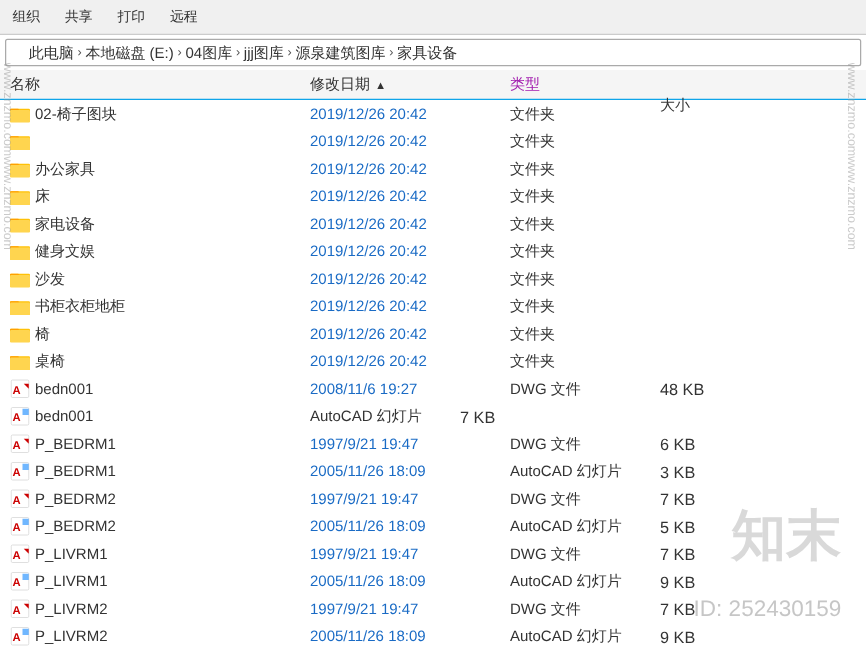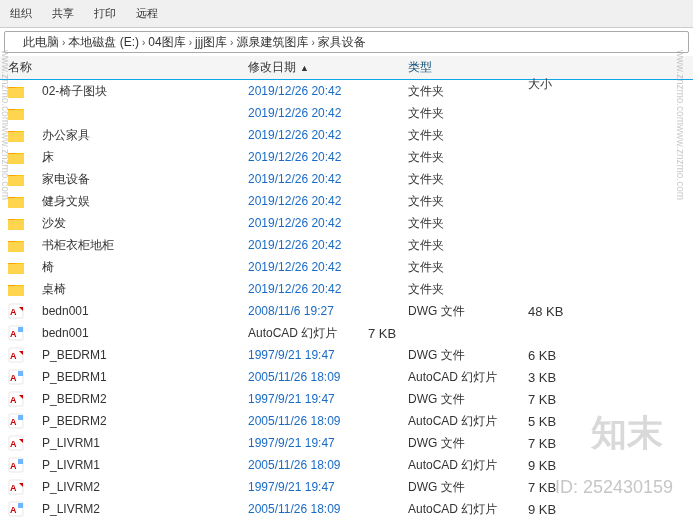--- a/index.html
+++ b/index.html
@@ -60,41 +60,41 @@
     .col-headers {
       display: flex;
       align-items: center;
       border-bottom: 1px solid #0ea5e9;
       padding: 2px 4px 2px 8px;
       height: 24px;
       background: #f5f5f5;
     }
     .col-name { width: 240px; font-size: 12px; color: #333; }
     .col-date { width: 160px; font-size: 12px; color: #333; display: flex; align-items: center; gap: 4px; cursor: pointer; }
-    .col-type { width: 120px; font-size: 12px; color: #0c4a6e; }
+    .col-type { width: 120px; font-size: 12px; color: #a21caf; }
     .col-size { width: 80px; font-size: 12px; color: #333; margin-top: 34px; }
 
     
     .file-list {
       overflow-y: auto;
       height: calc(518px - 28px - 28px - 24px);
       position: relative;
     }
     .file-row {
       display: flex;
       align-items: center;
       padding: 1px 4px 1px 8px;
       height: 22px;
       cursor: pointer;
     }
     .file-cell-name {
       width: 240px;
       display: flex;
       align-items: center;
-      gap: 18px;
+      gap: 4px;
       white-space: nowrap;
       overflow: hidden;
       text-overflow: ellipsis;
     }
     .file-cell-date {
       width: 160px;
       color: #1a6bc5;
       font-size: 12px;
     }
     .file-cell-type {
@@ -131,22 +131,22 @@
       width: 16px;
       height: 16px;
       display: inline-block;
       flex-shrink: 0;
     }
 
     
     .watermark {
       position: absolute;
       bottom: 60px;
-      right: 30px;
-      font-size: 36px;
+      right: 20px;
+      font-size: 44px;
       font-weight: bold;
       color: rgba(180,180,180,0.5);
       pointer-events: none;
       z-index: 10;
       transform: rotate(0deg);
     }
     .watermark2 {
       position: absolute;
       bottom: 20px;
       right: 20px;

